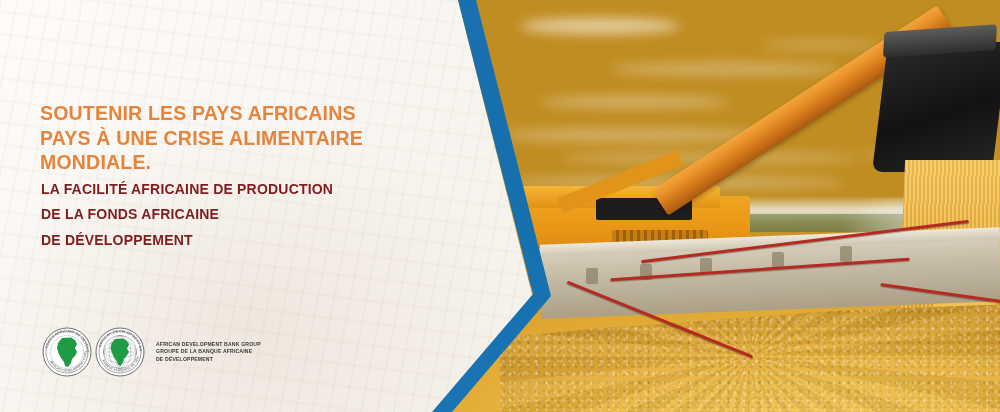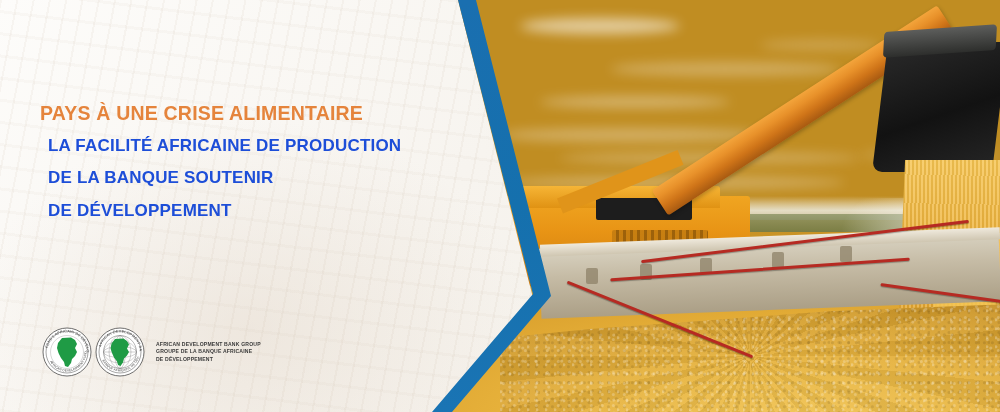--- a/index.html
+++ b/index.html
@@ -181,22 +181,22 @@
 
   
   .headline{
     position:absolute;left:40px;top:101px;width:470px;
   }
   .hl-orange{
     color:#e5843c;font-weight:bold;font-size:19.5px;line-height:24.5px;
     letter-spacing:.2px;margin:0;
   }
   .hl-black{
-    color:#1d4ed8;font-weight:bold;font-size:17px;line-height:24.5px;
-    letter-spacing:.2px;margin:8px;
+    color:#7f1d1d;font-weight:bold;font-size:14px;line-height:24.5px;
+    letter-spacing:.2px;margin:1px;
   }
   .hl-black-block{margin-top:2px;}
 
   
   .logo-row{
     position:absolute;left:42px;top:327px;display:flex;align-items:center;gap:3px;
   }
   .logo-mark{width:50px;height:50px;position:relative;flex:0 0 auto;}
   .logo-text{
     margin-left:8px;color:#3a3a3a;line-height:7.2px;
@@ -254,24 +254,26 @@
     <div class="cable cable2"></div>
     <div class="cable cable3"></div>
     <div class="cable cable4"></div>
   </div>
 
   <div class="left-panel"></div>
   <div class="left-tex"></div>
   <div class="blue-stripe"></div>
 
   <div class="headline">
+    <p class="hl-orange">SOUTENIR LES PAYS AFRICAINS</p>
     <p class="hl-orange">PAYS À UNE CRISE ALIMENTAIRE</p>
+    <p class="hl-orange">MONDIALE.</p>
     <div class="hl-black-block">
       <p class="hl-black">LA FACILITÉ AFRICAINE DE PRODUCTION</p>
-      <p class="hl-black">DE LA BANQUE SOUTENIR</p>
+      <p class="hl-black">DE LA FONDS AFRICAINE</p>
       <p class="hl-black">DE DÉVELOPPEMENT</p>
     </div>
   </div>
 
   <div class="logo-row">
 
     <div class="logo-mark">
       <svg width="50" height="50" viewBox="0 0 100 100">
         <circle cx="50" cy="50" r="48" fill="#ffffff" stroke="#4a4a4a" stroke-width="1.6"></circle>
         <circle cx="50" cy="50" r="42" fill="#ffffff" stroke="#4a4a4a" stroke-width="1"></circle>

